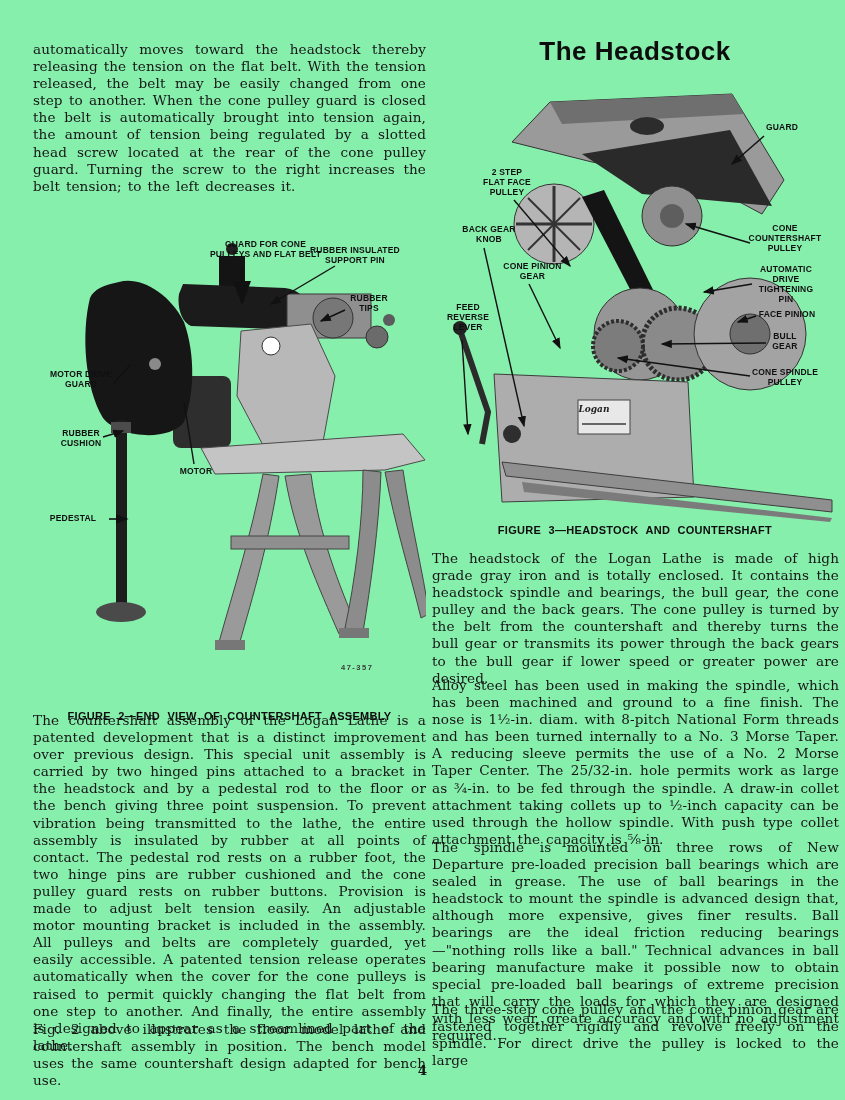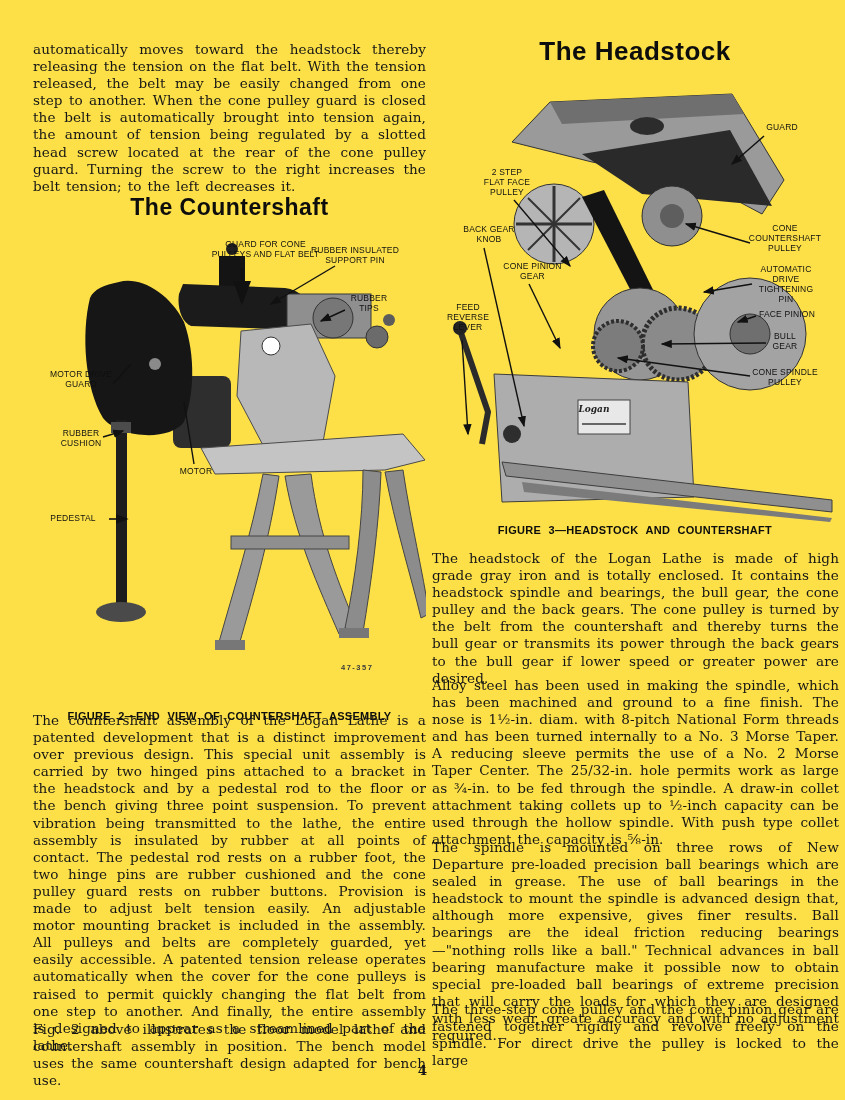--- a/index.html
+++ b/index.html
@@ -1,34 +1,34 @@
 <!DOCTYPE html>
 <html><head>
 <meta charset="utf-8">
 <style>
   html,body{margin:0;padding:0;background:#e8e8e8;}
   .page{
-    position:relative;width:845px;height:1100px;background:#fde047;
+    position:relative;width:845px;height:1100px;background:#86efac;
     margin:0 auto;overflow:hidden;
     font-family:"DejaVu Serif", serif;color:#161616;
   }
   .body-text{
     position:absolute;font-size:13.6px;line-height:17.1px;
     text-align:justify;letter-spacing:0.1px;word-spacing:1.5px;
   }
   .section-heading{
     position:absolute;text-align:center;
     font-family:"Liberation Sans", sans-serif;font-weight:bold;
     letter-spacing:0.5px;color:#0d0d0d;
   }
   .fig{position:absolute;}
   .fig svg{position:absolute;left:0;top:0;}
   .fig-label{
     position:absolute;font-family:"Liberation Sans", sans-serif;
-    font-weight:normal;font-size:8.5px;line-height:1.18;
+    font-weight:bold;font-size:8.5px;line-height:1.18;
     text-align:center;white-space:pre-line;color:#101010;
     letter-spacing:0.2px;
   }
   .photo-mark{
     position:absolute;font-family:"Liberation Sans", sans-serif;
     font-size:7.5px;letter-spacing:1.5px;color:#3a3a3a;font-weight:bold;
   }
   .fig-caption{
     position:absolute;text-align:center;
     font-family:"Liberation Sans", sans-serif;font-weight:bold;
@@ -43,21 +43,20 @@
     font-weight:bold;font-size:9px;color:#222;text-align:center;
   }
 </style>
 </head>
 <body>
 
 <div class="page">
 
   <div class="body-text" style="left:33px;top:41px;width:393px;">automatically moves toward the headstock thereby releasing the tension on the flat belt.  With the tension released, the belt may be easily changed from one step to another.  When the cone pulley guard is closed the belt is automatically brought into tension again, the amount of tension being regulated by a slotted head screw located at the rear of the cone pulley guard. Turning the screw to the right increases the belt tension; to the left decreases it.</div>
 
-  <div class="section-heading" style="left:33px;top:194px;width:393px;font-size:23px;">The Countershaft</div>
 
   <div class="fig" style="left:33px;top:236px;width:393px;height:442px;">
     <svg width="393" height="442" viewBox="0 0 393 442">
       <defs>
         <marker id="a2" markerWidth="9" markerHeight="8" refX="7" refY="3" orient="auto">
           <path d="M0,0 L8,3 L0,6 Z" fill="#111"></path>
         </marker>
       </defs>
 
       <rect x="140" y="140" width="58" height="72" rx="8" fill="#2e2e2e"></rect>

